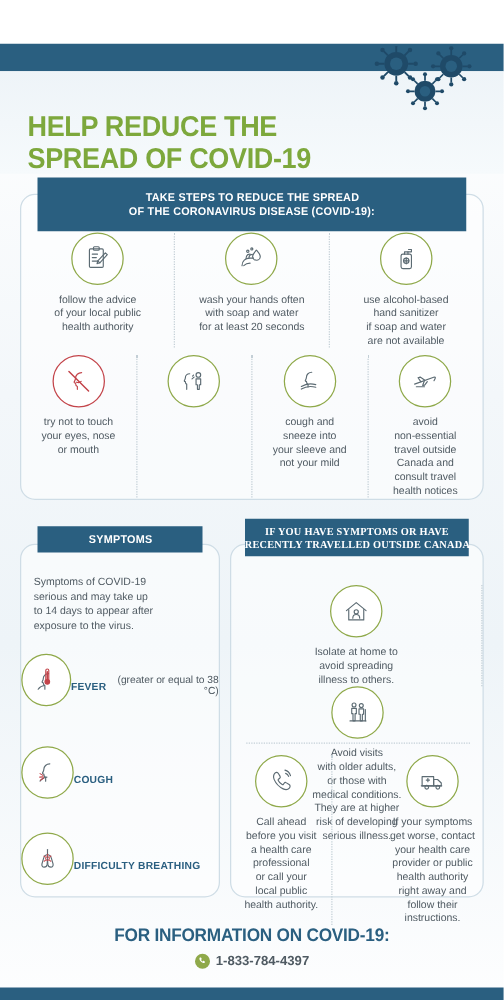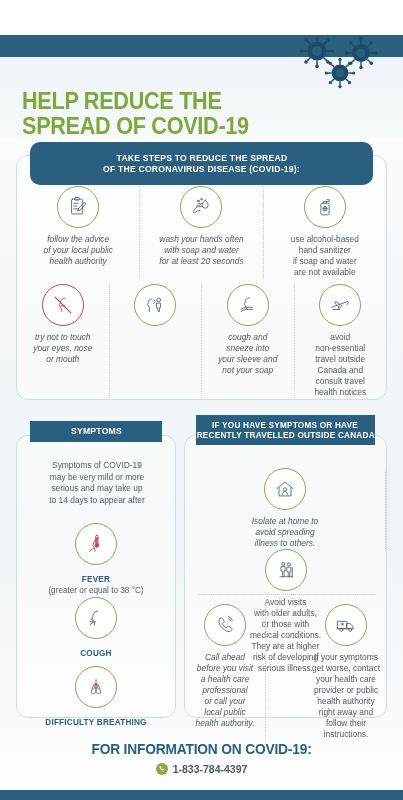--- a/index.html
+++ b/index.html
@@ -58,29 +58,29 @@
     display:flex; align-items:center; justify-content:center;
     flex-direction:column;
     z-index:5;
   }
   .ribbon span{ display:block; white-space:nowrap; transform:scaleX(0.96); }
 
   
   #steps-card { left:16px; top:120px; width:371px; height:245px; }
   #steps-ribbon {
     left:30px; top:107px; width:343px; height:43px;
-    font-size:9px; line-height:11px;border-radius:10px;
+    font-size:9px; line-height:11px;
   }
   .row { position:absolute; left:0; width:100%; display:flex; }
   .cell {
     flex:1 1 0; padding:0 4px;
     display:flex; flex-direction:column; align-items:center;
     text-align:center;
   }
-  .cell.divider { border-right:1px dotted #c3cfd6;font-style:italic; }
+  .cell.divider { border-right:1px dotted #c3cfd6; }
   .icon-circle {
     width:42px; height:42px; border-radius:50%;
     border:1.6px solid #8fa94a;
     display:flex; align-items:center; justify-content:center;
     margin-bottom:6px; background:#ffffff;
   }
   .icon-circle.red { border-color:#c3444a; }
   .cap {
     font-size:8.4px; line-height:11px; color:#4f5a62;
     font-family:"Liberation Sans", sans-serif;
@@ -89,40 +89,40 @@
   #steps-row2 { top:128px; }
 
   
   #symptoms-card { left:16px; top:400px; width:160px; height:283px; }
   #symptoms-ribbon {
     left:30px; top:386px; width:132px; height:21px;
     font-size:9px; line-height:11px;
   }
   #symptoms-intro {
     position:absolute; left:10px; top:24px; width:140px;
-    font-size:8.4px; line-height:11.5px; color:#4f5a62; text-align:center;
+    font-size:8.4px; line-height:11.5px; color:#4f5a62; 
   }
   .symptom {
     position:absolute; width:100%;
-    display:flex; flex-direction:column; align-items:center; text-align:left;
+    display:flex; flex-direction:row; align-items:center; text-align:right;
   }
   .symptom-label {
     font-size:8.2px; font-weight:bold; color:#2a5f80;
     text-transform:uppercase; letter-spacing:0.2px; margin-top:4px;
   }
   .symptom-sub { font-size:8.2px; color:#4f5a62; margin-top:2px; }
   #sym-1 { top:87px; }
   #sym-2 { top:161px; }
   #sym-3 { top:230px; }
 
   
   #advice-card { left:184px; top:400px; width:203px; height:283px; }
   #advice-ribbon {
     left:196px; top:380px; width:179px; height:30px;
-    font-size:8.6px; line-height:10.5px;
+    font-size:8.6px; line-height:10.5px;font-family:Liberation Serif, serif;
   }
   #advice-row1 { top:32px;flex-direction:column; }
   #advice-row2 { top:168px;gap:40px; }
   .adv-split {
     position:absolute; left:12px; top:158px; width:179px;
     border-top:1px dotted #c3cfd6;
   }
 
   
   #info-block {
@@ -355,21 +355,21 @@
           <svg viewBox="0 0 26 26" width="24" height="24" fill="none" stroke="#5c6b73" stroke-width="1" stroke-linecap="round" stroke-linejoin="round">
             <path d="M14.5 5.2 c-2.6 0 -4.6 2 -4.6 4.4 0 1.4 -1 2.3 -1 2.9 0 .5 .7 .6 1 .6 0 1.3 .4 2.2 1.4 2.5 V18"></path>
             <path d="M5.5 17.5 c3.5 -2.2 8 -2.8 12.5 -1.6"></path>
             <path d="M5.5 19.8 c3.5 -2.2 8 -2.8 12.5 -1.6"></path>
           </svg>
         </div>
         <div class="cap">
           <div>cough and</div>
           <div>sneeze into</div>
           <div>your sleeve and</div>
-          <div>not your soap</div>
+          <div>not your mild</div>
         </div>
       </div>
 
       <div class="cell">
         <div class="icon-circle">
           <svg viewBox="0 0 26 26" width="24" height="24" fill="none" stroke="#5c6b73" stroke-width="1" stroke-linecap="round" stroke-linejoin="round">
             <path d="M4 15.5 L20.5 9.5 c1.2 -.4 1.8 .2 1.3 1.1 l-1 1.9"></path>
             <path d="M9.5 13.5 L7 10 l1.8 -.6 3.8 2.6"></path>
             <path d="M12.5 12.4 L11 16.7 l1.7 -.3 2.3 -3.1"></path>
             <path d="M5.5 17.8 h7"></path>
@@ -388,23 +388,23 @@
   </div>
 
   <div class="ribbon" id="steps-ribbon">
     <span>TAKE STEPS TO REDUCE THE SPREAD</span>
     <span>OF THE CORONAVIRUS DISEASE (COVID-19):</span>
   </div>
 
   <div class="card" id="symptoms-card">
     <div id="symptoms-intro">
       <div>Symptoms of COVID-19</div>
-      <div>may be very mild or more</div>
       <div>serious and may take up</div>
       <div>to 14 days to appear after</div>
+      <div>exposure to the virus.</div>
     </div>
 
     <div class="symptom" id="sym-1">
       <div class="icon-circle">
         <svg viewBox="0 0 26 26" width="24" height="24" fill="none" stroke="#5c6b73" stroke-width="1" stroke-linecap="round" stroke-linejoin="round">
           <path d="M15 7.5 c-2.6 0 -4.6 2 -4.6 4.4 0 1.4 -1 2.3 -1 2.9 0 .5 .7 .6 1 .6 0 1.3 .4 2.2 1.4 2.5 V21"></path>
           <path d="M6 21 c1.4 -2 3.4 -3 5.5 -3.2"></path>
           <rect x="12.6" y="3.5" width="2.6" height="10.5" rx="1.3" stroke="#c3444a"></rect>
           <circle cx="13.9" cy="14.6" r="2" fill="#c3444a" stroke="#c3444a"></circle>
           <line x1="13.9" y1="6" x2="13.9" y2="13.5" stroke="#c3444a" stroke-width="1.4"></line>

